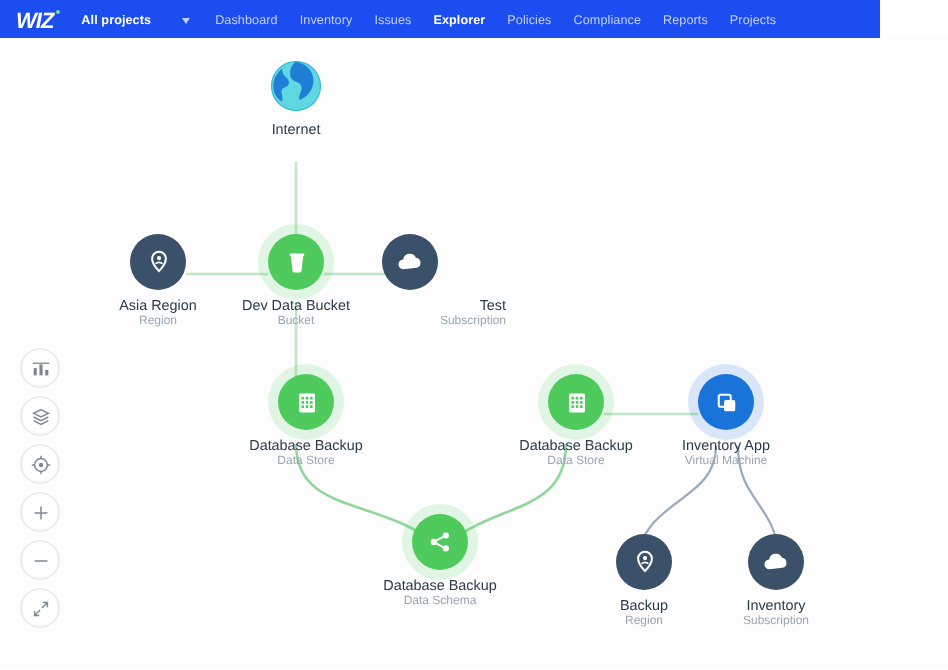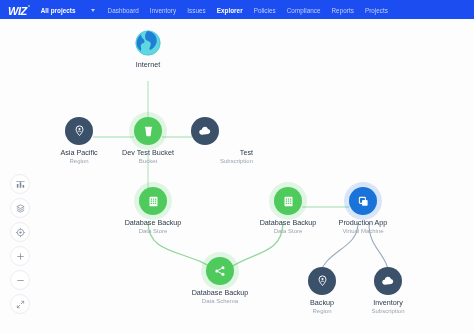--- a/index.html
+++ b/index.html
@@ -6,21 +6,21 @@
   body{
     width:474px;height:335px;
     background:#ffffff;
     font-family:"Liberation Sans", sans-serif;
     overflow:hidden;
     position:relative;
   }
 
   
   #topnav{
-    position:absolute;left:0;top:0;width:474px;height:21px;
+    position:absolute;left:0;top:0;width:440px;height:21px;
     background:#1b4df0;
     display:flex;align-items:center;
     box-sizing:border-box;
     padding-left:8px;
   }
   #logo{
     color:#ffffff;font-weight:bold;font-size:11px;font-style:italic;
     letter-spacing:-0.5px;margin-right:14px;position:relative;
     font-family:"Liberation Sans", sans-serif;
   }
@@ -144,32 +144,32 @@
   </div>
 
   <div class="node" style="left:31px;top:98px;">
     <div class="circ navy">
       <svg viewBox="0 0 24 24" width="15" height="15">
         <path d="M12 3a5.5 5.5 0 00-5.5 5.5c0 4 5.5 10 5.5 10s5.5-6 5.5-10A5.5 5.5 0 0012 3z" fill="none" stroke="#ffffff" stroke-width="1.6"></path>
         <circle cx="12" cy="8" r="1.7" fill="#ffffff"></circle>
         <path d="M9.3 12.6c.7-.8 1.6-1.2 2.7-1.2s2 .4 2.7 1.2" fill="none" stroke="#ffffff" stroke-width="1.4"></path>
       </svg>
     </div>
-    <div class="lbl">Asia Pacific</div>
+    <div class="lbl">Asia Region</div>
     <div class="sub">Region</div>
   </div>
 
   <div class="node" style="left:100px;top:98px;">
     <div class="circ green halo">
       <svg viewBox="0 0 24 24" width="15" height="15">
         <path d="M7 6h10l-1.4 12.2a1.4 1.4 0 01-1.4 1.3H9.8a1.4 1.4 0 01-1.4-1.3z" fill="#ffffff"></path>
         <rect x="6.2" y="4.3" width="11.6" height="2.3" rx="0.9" fill="#ffffff"></rect>
       </svg>
     </div>
-    <div class="lbl">Dev Test Bucket</div>
+    <div class="lbl">Dev Data Bucket</div>
     <div class="sub">Bucket</div>
   </div>
 
   <div class="node" style="left:157px;top:98px;text-align:right;">
     <div class="circ navy">
       <svg viewBox="0 0 24 24" width="16" height="16">
         <path d="M7.2 17.5a3.7 3.7 0 01-.3-7.4 5 5 0 019.6-1.2 3.8 3.8 0 01.3 7.5z" fill="#ffffff"></path>
       </svg>
     </div>
     <div class="lbl">Test</div>
@@ -218,21 +218,21 @@
     <div class="sub">Data Store</div>
   </div>
 
   <div class="node" style="left:315px;top:168px;">
     <div class="circ blue halo">
       <svg viewBox="0 0 24 24" width="15" height="15">
         <rect x="5.4" y="5.4" width="9.6" height="9.6" rx="1.5" fill="none" stroke="#ffffff" stroke-width="1.7"></rect>
         <rect x="9.6" y="9.6" width="9" height="9" rx="1.5" fill="#ffffff"></rect>
       </svg>
     </div>
-    <div class="lbl">Production App</div>
+    <div class="lbl">Inventory App</div>
     <div class="sub">Virtual Machine</div>
   </div>
 
   <div class="node" style="left:172px;top:238px;">
     <div class="circ green halo">
       <svg viewBox="0 0 24 24" width="16" height="16">
         <circle cx="16.4" cy="7.2" r="2.3" fill="#ffffff"></circle>
         <circle cx="16.4" cy="16.8" r="2.3" fill="#ffffff"></circle>
         <circle cx="7.4" cy="12" r="2.4" fill="#ffffff"></circle>
         <path d="M9.4 10.8l5 -2.6M9.4 13.2l5 2.6" stroke="#ffffff" stroke-width="1.5"></path>

